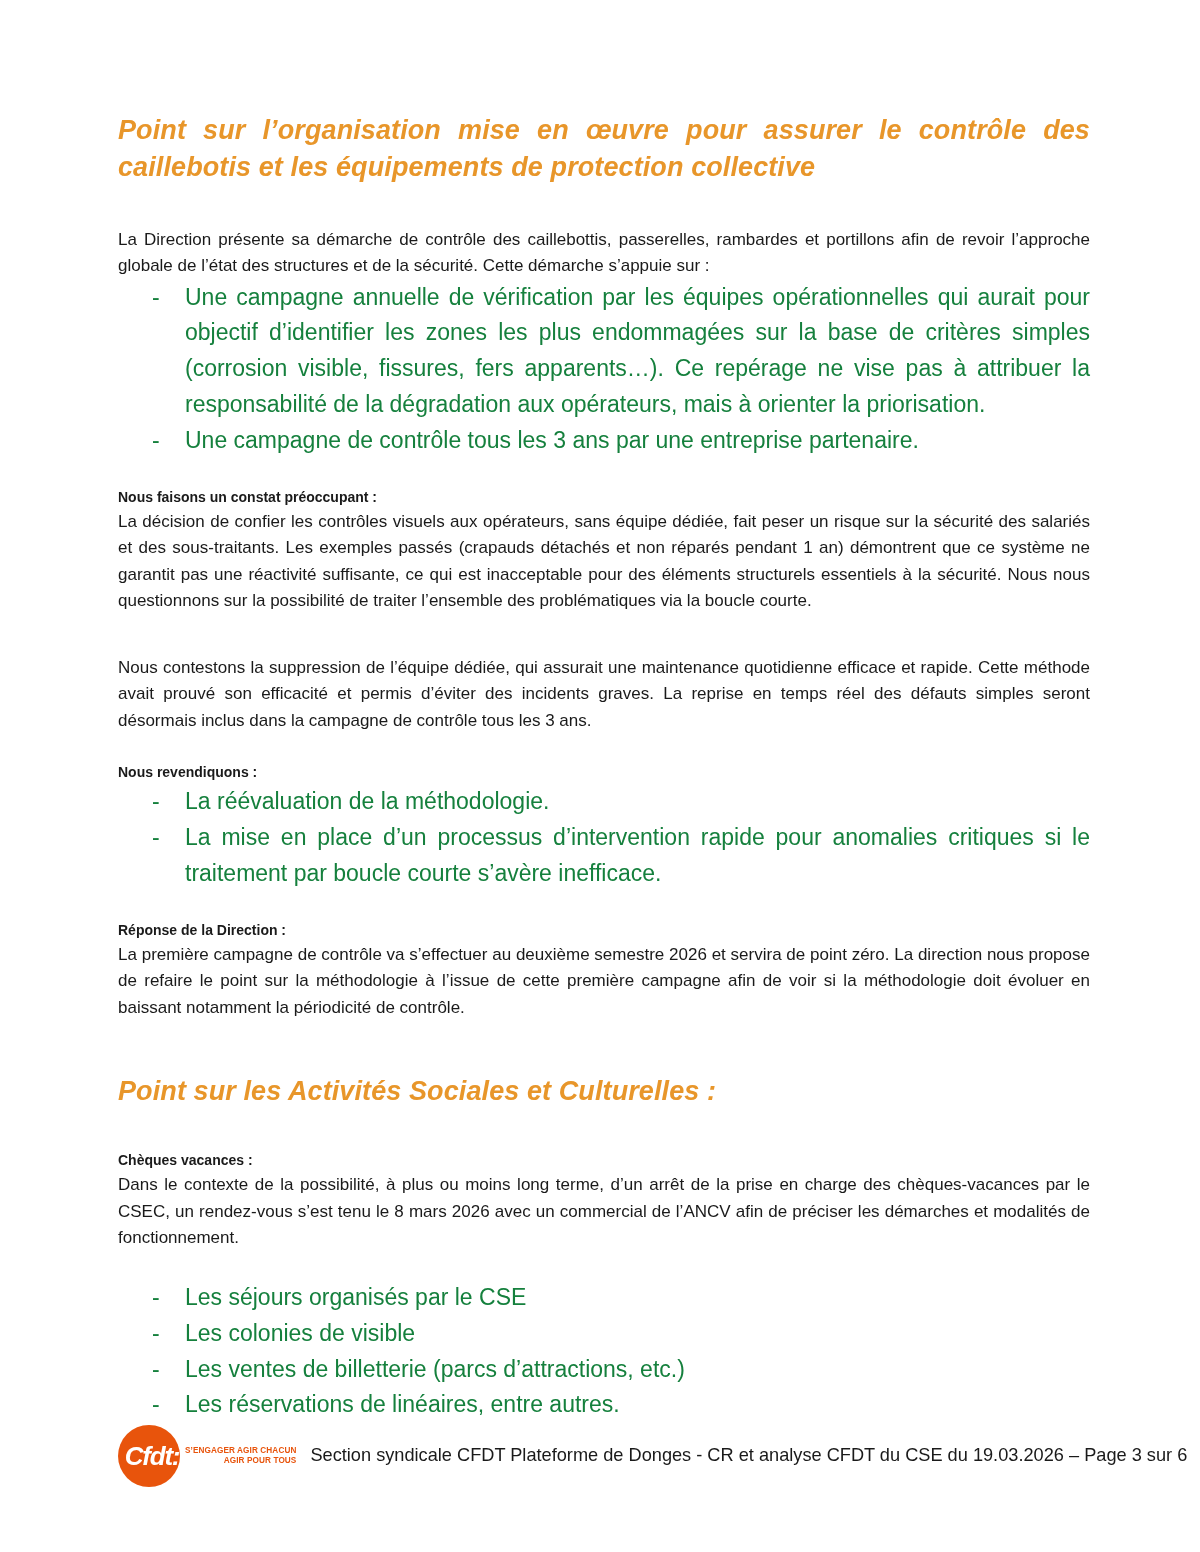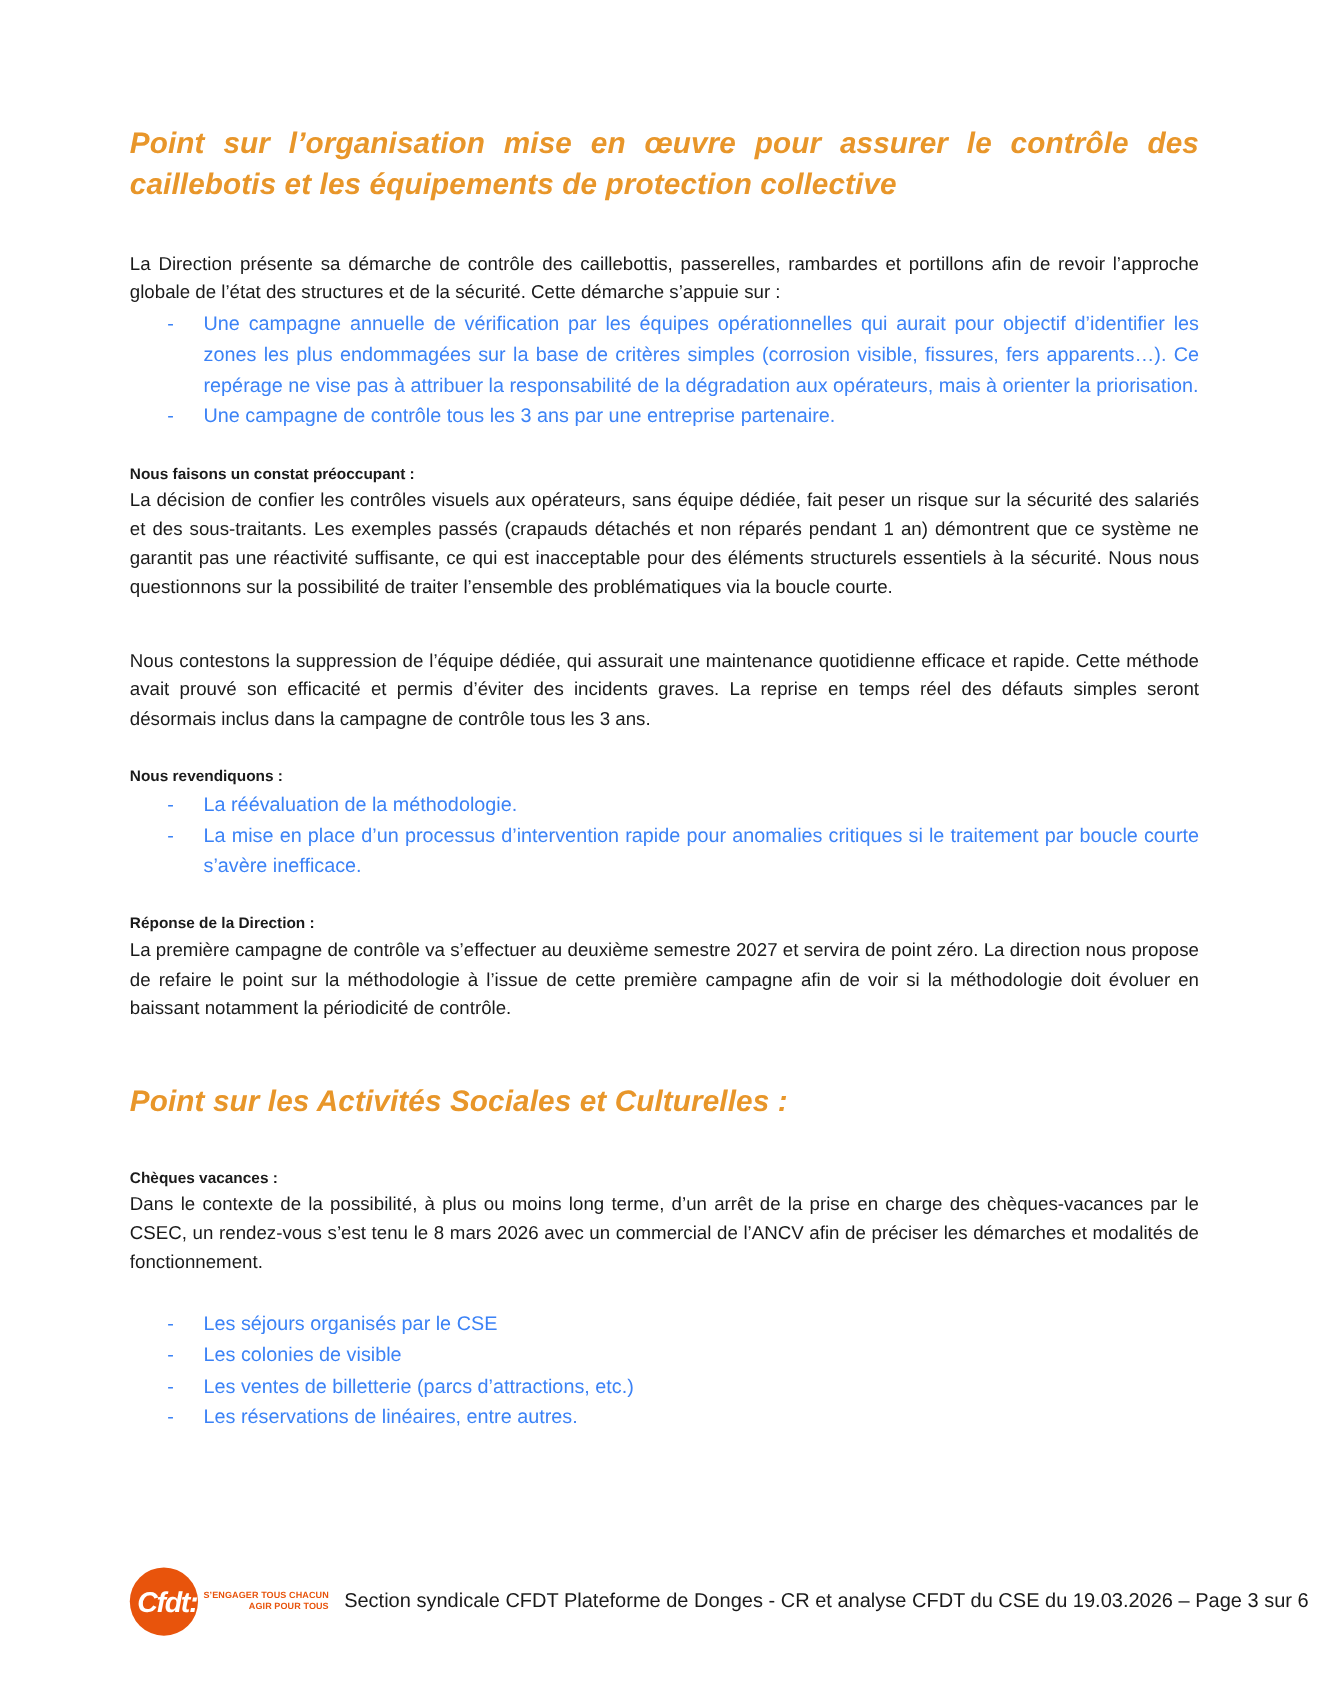--- a/index.html
+++ b/index.html
@@ -64,25 +64,25 @@
 
   
   ul.dash {
     list-style: none;
     margin: 0;
     padding: 0;
   }
   ul.dash > li {
     position: relative;
     padding-left: 67px;
-    font-size: 18px;
+    font-size: 23px;
     line-height: 1.56;
     text-align: justify;
     text-justify: inter-word;
-    color: #3b82f6;
+    color: #15803d;
   }
   ul.dash > li.noj { text-align: left; }
   ul.dash > li::before {
     content: "-";
     position: absolute;
     left: 34px;
     top: 0;
   }
   .gap-md { height: 28px; }
   .gap-lg { height: 40px; }
@@ -172,21 +172,21 @@
 
     <p class="lead-bold">Nous revendiquons :</p>
     <ul class="dash">
       <li class="noj">La réévaluation de la méthodologie.</li>
       <li>La mise en place d’un processus d’intervention rapide pour anomalies critiques si le traitement par boucle courte s’avère inefficace.</li>
     </ul>
 
     <div class="gap-md"></div>
 
     <p class="lead-bold">Réponse de la Direction :</p>
-    <p class="body">La première campagne de contrôle va s’effectuer au deuxième semestre 2027 et servira de point zéro. La direction nous propose de refaire le point sur la méthodologie à l’issue de cette première campagne afin de voir si la méthodologie doit évoluer en baissant notamment la périodicité de contrôle.</p>
+    <p class="body">La première campagne de contrôle va s’effectuer au deuxième semestre 2026 et servira de point zéro. La direction nous propose de refaire le point sur la méthodologie à l’issue de cette première campagne afin de voir si la méthodologie doit évoluer en baissant notamment la périodicité de contrôle.</p>
 
     <div class="gap-xl"></div>
 
     <h1 class="h-orange second">Point sur les Activités Sociales et Culturelles :</h1>
 
     <div class="gap-lg"></div>
 
     <p class="lead-bold">Chèques vacances :</p>
     <p class="body">Dans le contexte de la possibilité, à plus ou moins long terme, d’un arrêt de la prise en charge des chèques-vacances par le CSEC, un rendez-vous s’est tenu le 8 mars 2026 avec un commercial de l’ANCV afin de préciser les démarches et modalités de fonctionnement.</p>
 
@@ -200,20 +200,20 @@
     </ul>
 
   </div>
 
   <div class="footer">
     <div class="logo-wrap">
       <div class="logo-ellipse">
         <span class="logo-word">Cfdt:</span>
       </div>
       <div class="logo-tag">
-        <div>S’ENGAGER TOUS CHACUN</div>
+        <div>S’ENGAGER AGIR CHACUN</div>
         <div>AGIR POUR TOUS</div>
       </div>
     </div>
     <div class="footer-text">Section syndicale CFDT Plateforme de Donges -  CR et analyse CFDT du CSE du 19.03.2026  –  Page 3 sur 6</div>
   </div>
 
 </div>
 
 </body></html>

